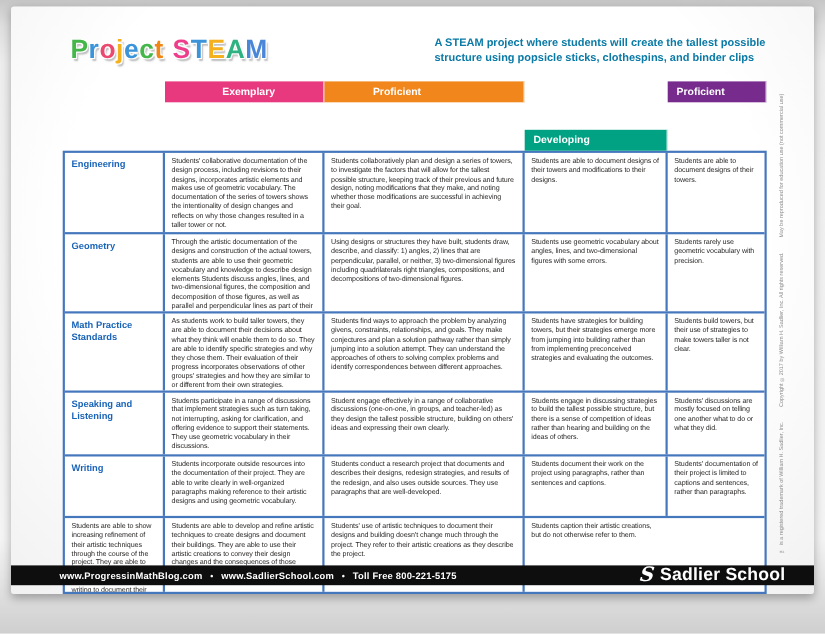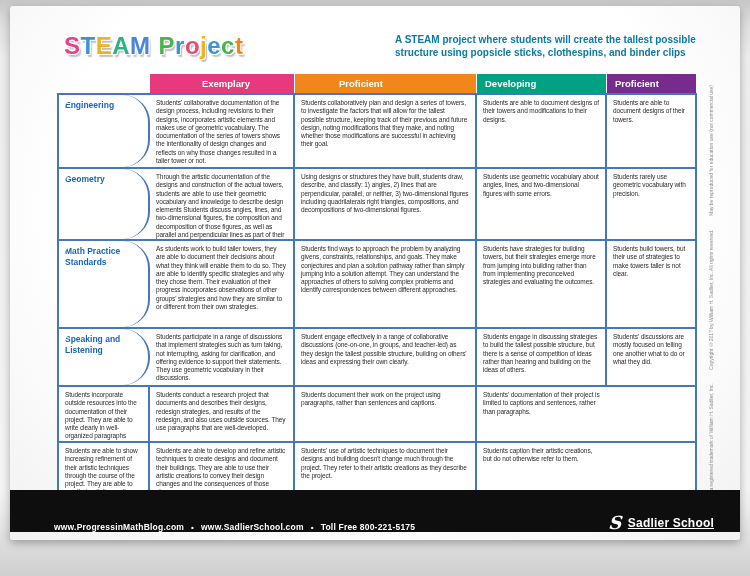--- a/index.html
+++ b/index.html
@@ -24,59 +24,59 @@
                  font-size:10px; font-weight:bold; color:var(--teal); line-height:1.32; }
   
   .rubric { position:absolute; left:47px; top:68px; width:640px; }
   .thead { display:grid; grid-template-columns:93px 145px 182px 130px 90px; }
   .hcell { height:19px; line-height:19px; color:#fff; font-weight:bold; font-size:9.5px;
            padding-left:8px; border-right:1px solid #fdfdfd; }
   .hspacer { background:transparent; }
   .tbody { border:2px solid var(--border); background:#fff; }
   .trow { display:grid; grid-template-columns:91px 145px 182px 130px 88px; border-bottom:2px solid var(--border); }
   .trow:last-child { border-bottom:none; }
-  .r0{height:74px}.r1{height:72px}.r2{height:88px}.r3{height:58px}.r4{height:56px}.r5{height:67px}
+  .r0{height:74px}.r1{height:72px}.r2{height:72px}.r3{height:58px}.r4{height:56px}.r5{height:67px}
   .cell { border-right:2px solid var(--border); padding:4px 6px 3px 6px; font-size:6.5px;
           line-height:1.27; letter-spacing:-0.1px; color:#2c2a29; overflow:hidden; }
   .cell:last-child { border-right:none; }
   .crit { font-weight:bold; color:var(--label); font-size:8.5px; line-height:1.3;
-          letter-spacing:0; padding:5px 5px 0 6px;border-radius:27px; }
+          letter-spacing:0; padding:5px 5px 0 6px; }
   
-  .footbar { position:absolute; left:0; right:0; bottom:8px; height:42px; background:var(--footer_bg);
-             display:flex; align-items:flex-end; justify-content:space-between; padding:0 26px 0 44px; }
+  .footbar { position:absolute; left:0; right:0; bottom:8px; height:18px; background:var(--footer_bg);
+             display:flex; align-items:center; justify-content:space-between; padding:0 26px 0 44px; }
   .footlinks { color:#fff; font-size:8.5px; font-weight:bold; letter-spacing:.2px; }
   .fsep { margin:0 7px; font-size:8px; }
   .logo { display:flex; align-items:center; color:#fff; }
   .logo-icon { font-size:18px; font-weight:bold; font-style:italic; font-family:"DejaVu Serif", serif;
                margin-right:5px; line-height:1; transform:skewX(-6deg); }
-  .logo-text { font-size:12px; font-weight:bold; letter-spacing:.2px;text-decoration:underline; }
+  .logo-text { font-size:16px; font-weight:bold; letter-spacing:.2px; }
   
   .sidenote { position:absolute; right:26px; top:52px; height:445px;
               writing-mode:vertical-rl; transform:rotate(180deg);
               font-size:5px; color:#8d8d8d; white-space:nowrap; letter-spacing:0; }
   .sidenote span { display:inline; }
   .sidenote .seg { margin-bottom:12px; }
 </style>
 </head>
 <body>
 
 <div class="page">
 
   <div class="masthead">
+    <span class="fancy"><span style="color: rgb(69, 182, 73);">P</span><span style="color: rgb(59, 147, 217);">r</span><span style="color: rgb(234, 74, 111);">o</span><span style="color: rgb(245, 176, 29);">j</span><span style="color: rgb(59, 147, 217);">e</span><span style="color: rgb(69, 182, 73);">c</span><span style="color: rgb(240, 134, 22);">t</span></span>
     <span class="fancy"><span style="color: rgb(238, 62, 139);">S</span><span style="color: rgb(59, 147, 217);">T</span><span style="color: rgb(245, 176, 29);">E</span><span style="color: rgb(46, 178, 129);">A</span><span style="color: rgb(74, 134, 216);">M</span></span>
-    <span class="fancy"><span style="color: rgb(69, 182, 73);">P</span><span style="color: rgb(59, 147, 217);">r</span><span style="color: rgb(234, 74, 111);">o</span><span style="color: rgb(245, 176, 29);">j</span><span style="color: rgb(59, 147, 217);">e</span><span style="color: rgb(69, 182, 73);">c</span><span style="color: rgb(240, 134, 22);">t</span></span>
   </div>
   <div class="description">A STEAM project where students will create the tallest possible structure using popsicle sticks, clothespins, and binder clips</div>
 
   <div class="rubric">
     <div class="thead">
       <div class="hspacer"></div>
       <div class="hcell" style="background: rgb(232, 57, 126); text-align: center;">Exemplary</div>
       <div class="hcell" style="background: rgb(240, 134, 28); padding-left: 44px;">Proficient</div>
-      <div class="hcell" style="background: rgb(0, 162, 131);">Developing</div>
+      <div class="hcell" style="background: rgb(0, 162, 131); margin-top: 44px;">Developing</div>
       <div class="hcell" style="background: rgb(119, 43, 141);">Proficient</div>
     </div>
     <div class="tbody">
 
       <div class="trow r0">
         <div class="cell crit">Engineering</div>
         <div class="cell">Students' collaborative documentation of the design process, including revisions to their designs, incorporates artistic elements and makes use of geometric vocabulary. The documentation of the series of towers shows the intentionality of design changes and reflects on why those changes resulted in a taller tower or not.</div>
         <div class="cell">Students collaboratively plan and design a series of towers, to investigate the factors that will allow for the tallest possible structure, keeping track of their previous and future design, noting modifications that they make, and noting whether those modifications are successful in achieving their goal.</div>
         <div class="cell">Students are able to document designs of their towers and modifications to their designs.</div>
         <div class="cell">Students are able to document designs of their towers.</div>
@@ -100,20 +100,21 @@
 
       <div class="trow r3">
         <div class="cell crit">Speaking and Listening</div>
         <div class="cell">Students participate in a range of discussions that implement strategies such as turn taking, not interrupting, asking for clarification, and offering evidence to support their statements. They use geometric vocabulary in their discussions.</div>
         <div class="cell">Student engage effectively in a range of collaborative discussions (one-on-one, in groups, and teacher-led) as they design the tallest possible structure, building on others' ideas and expressing their own clearly.</div>
         <div class="cell">Students engage in discussing strategies to build the tallest possible structure, but there is a sense of competition of ideas rather than hearing and building on the ideas of others.</div>
         <div class="cell">Students' discussions are mostly focused on telling one another what to do or what they did.</div>
       </div>
 
       <div class="trow r4">
+        <div class="cell crit">Writing</div>
         <div class="cell">Students incorporate outside resources into the documentation of their project. They are able to write clearly in well-organized paragraphs making reference to their artistic designs and using geometric vocabulary.</div>
         <div class="cell">Students conduct a research project that documents and describes their designs, redesign strategies, and results of the redesign, and also uses outside sources. They use paragraphs that are well-developed.</div>
         <div class="cell">Students document their work on the project using paragraphs, rather than sentences and captions.</div>
         <div class="cell">Students' documentation of their project is limited to captions and sentences, rather than paragraphs.</div>
       </div>
 
       <div class="trow r5">
         <div class="cell">Students are able to show increasing refinement of their artistic techniques through the course of the project. They are able to use their artistic creations in combination with their writing to document their work. They are able to lay out and organize their media and narrative so that they easily reference each other.</div>
         <div class="cell">Students are able to develop and refine artistic techniques to create designs and document their buildings. They are able to use their artistic creations to convey their design changes and the consequences of those changes.</div>
         <div class="cell">Students' use of artistic techniques to document their designs and building doesn't change much through the project. They refer to their artistic creations as they describe the project.</div>

